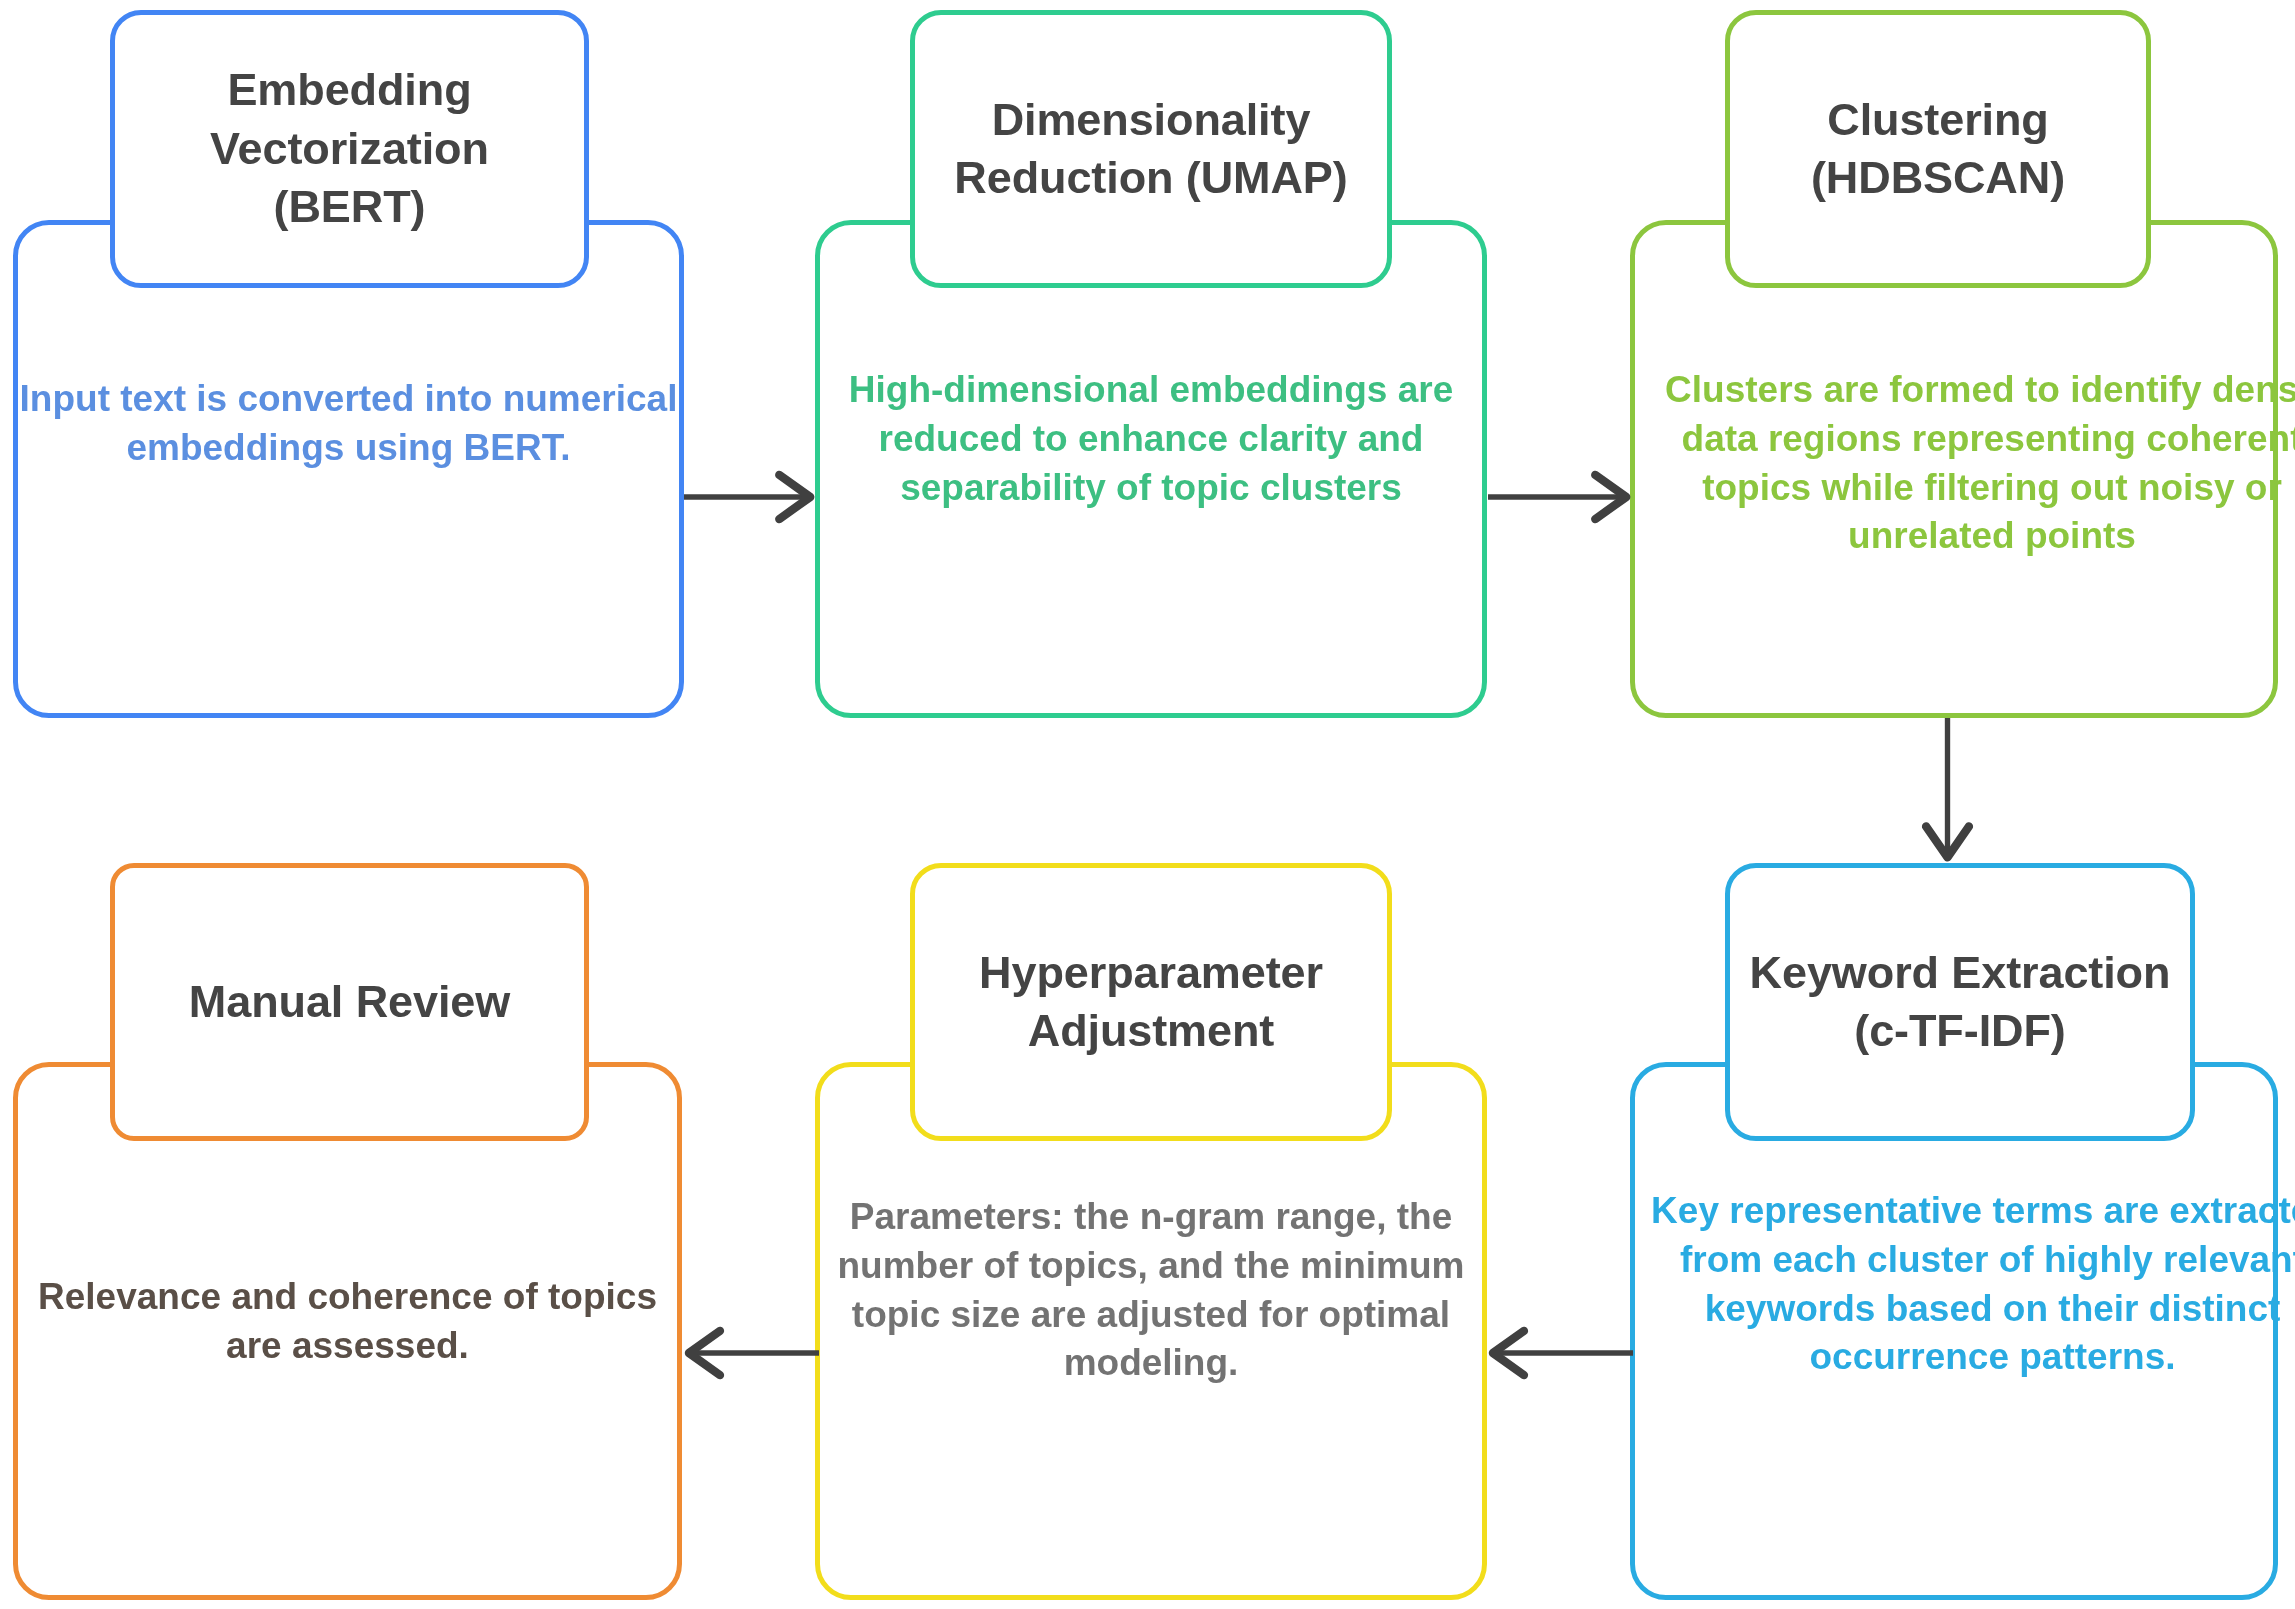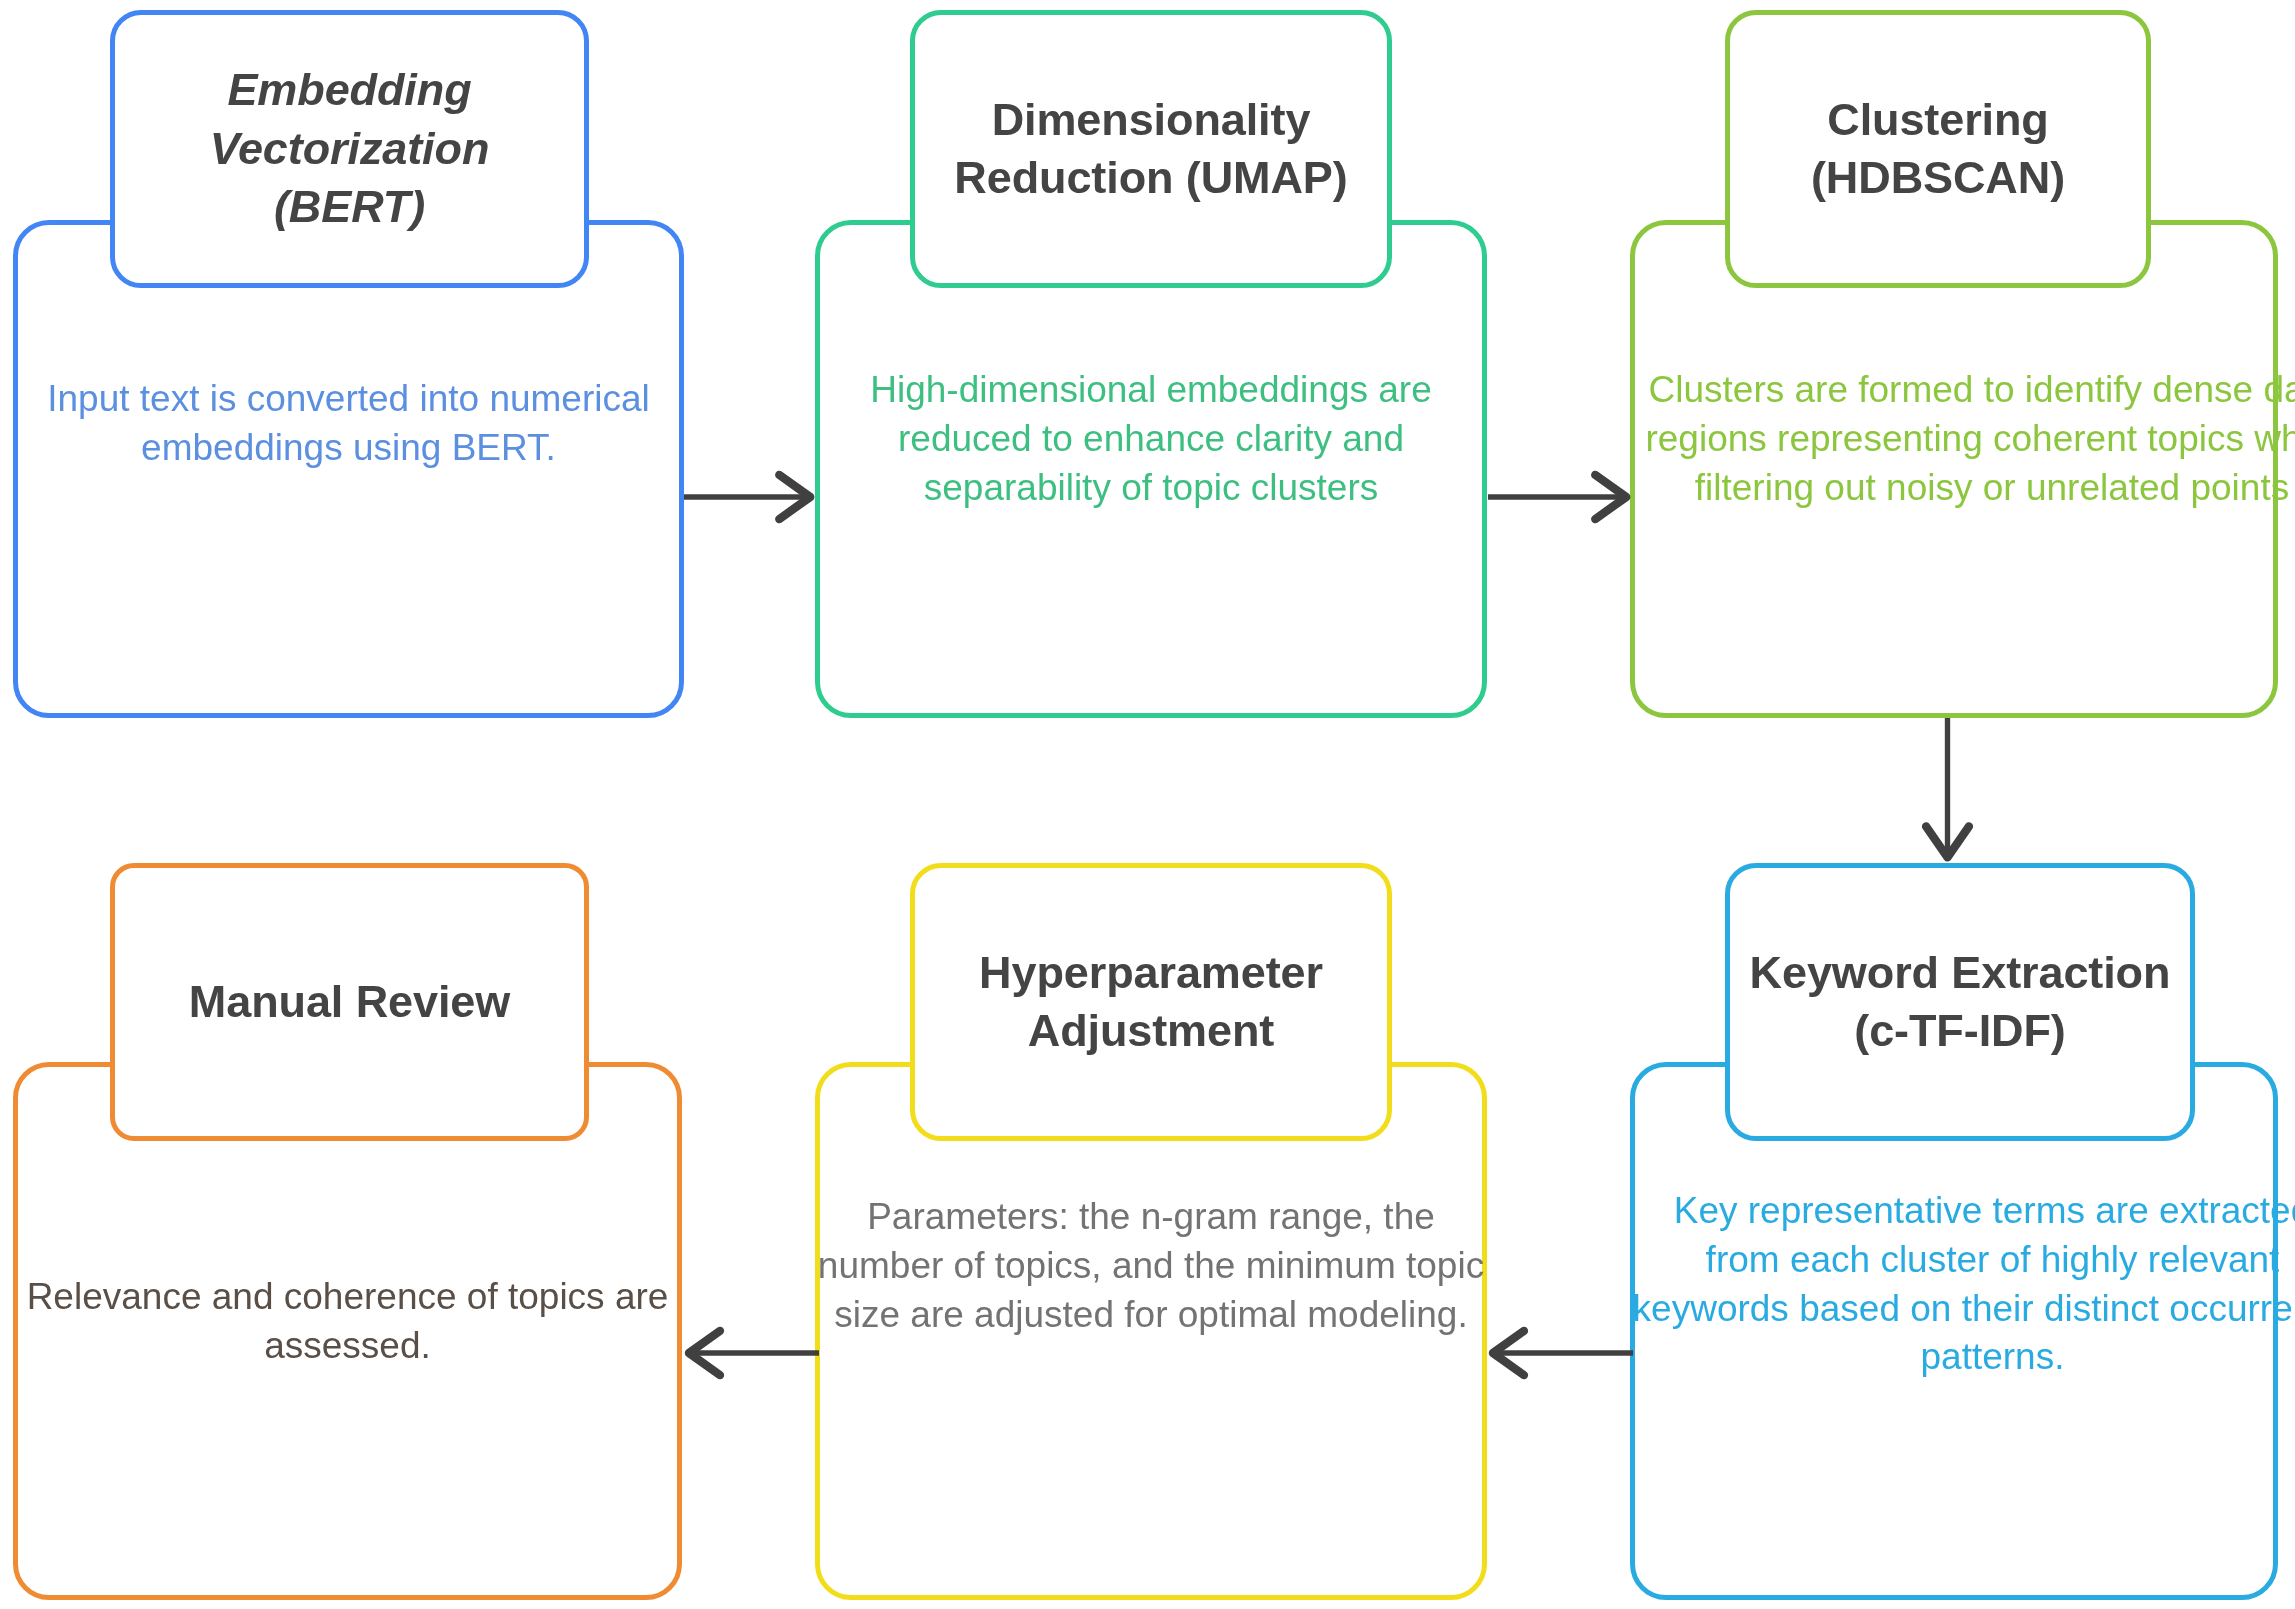--- a/index.html
+++ b/index.html
@@ -53,38 +53,38 @@
     padding: 0 15.5px;
     letter-spacing: -0.1px;
   }
 
   .body-text {
     position: absolute;
     z-index: 4;
     text-align: center;
     font-size: 37px;
     line-height: 1.32;
-    font-weight: 400;
+    font-weight: 700;
     padding: 0 2px;
     box-sizing: border-box;
   }
 
   
   .arrow { position: absolute; z-index: 5; }
   .arrow svg { display: block; overflow: visible; }
 </style>
 </head>
 <body>
 
 <div id="stage">
 
   <div class="card">
     <div class="body-box" style="left:13px; top:220px; width:671px; height:498px; border-color:#4285F4;"></div>
     <div class="body-text" style="left:13px; top:375px; width:671px; color:#5B8FE0;">Input text is converted into numerical embeddings using BERT.</div>
-    <div class="title-box" style="left:110px; top:10px; width:479px; height:278px; border-color:#4285F4;font-style:italic;">
+    <div class="title-box" style="left:110px; top:10px; width:479px; height:278px; border-color:#4285F4;">
       <span class="title-text" style="color:#444444;">Embedding Vectorization (BERT)</span>
     </div>
   </div>
 
   <div class="card">
     <div class="body-box" style="left:815px; top:220px; width:672px; height:498px; border-color:#2ECC8F;"></div>
     <div class="body-text" style="left:815px; top:366px; width:672px; color:#3DBF82;">High-dimensional embeddings are reduced to enhance clarity and separability of topic clusters</div>
     <div class="title-box" style="left:910px; top:10px; width:482px; height:278px; border-color:#2ECC8F;">
       <span class="title-text" style="color:#444444;">Dimensionality Reduction (UMAP)</span>
     </div>

